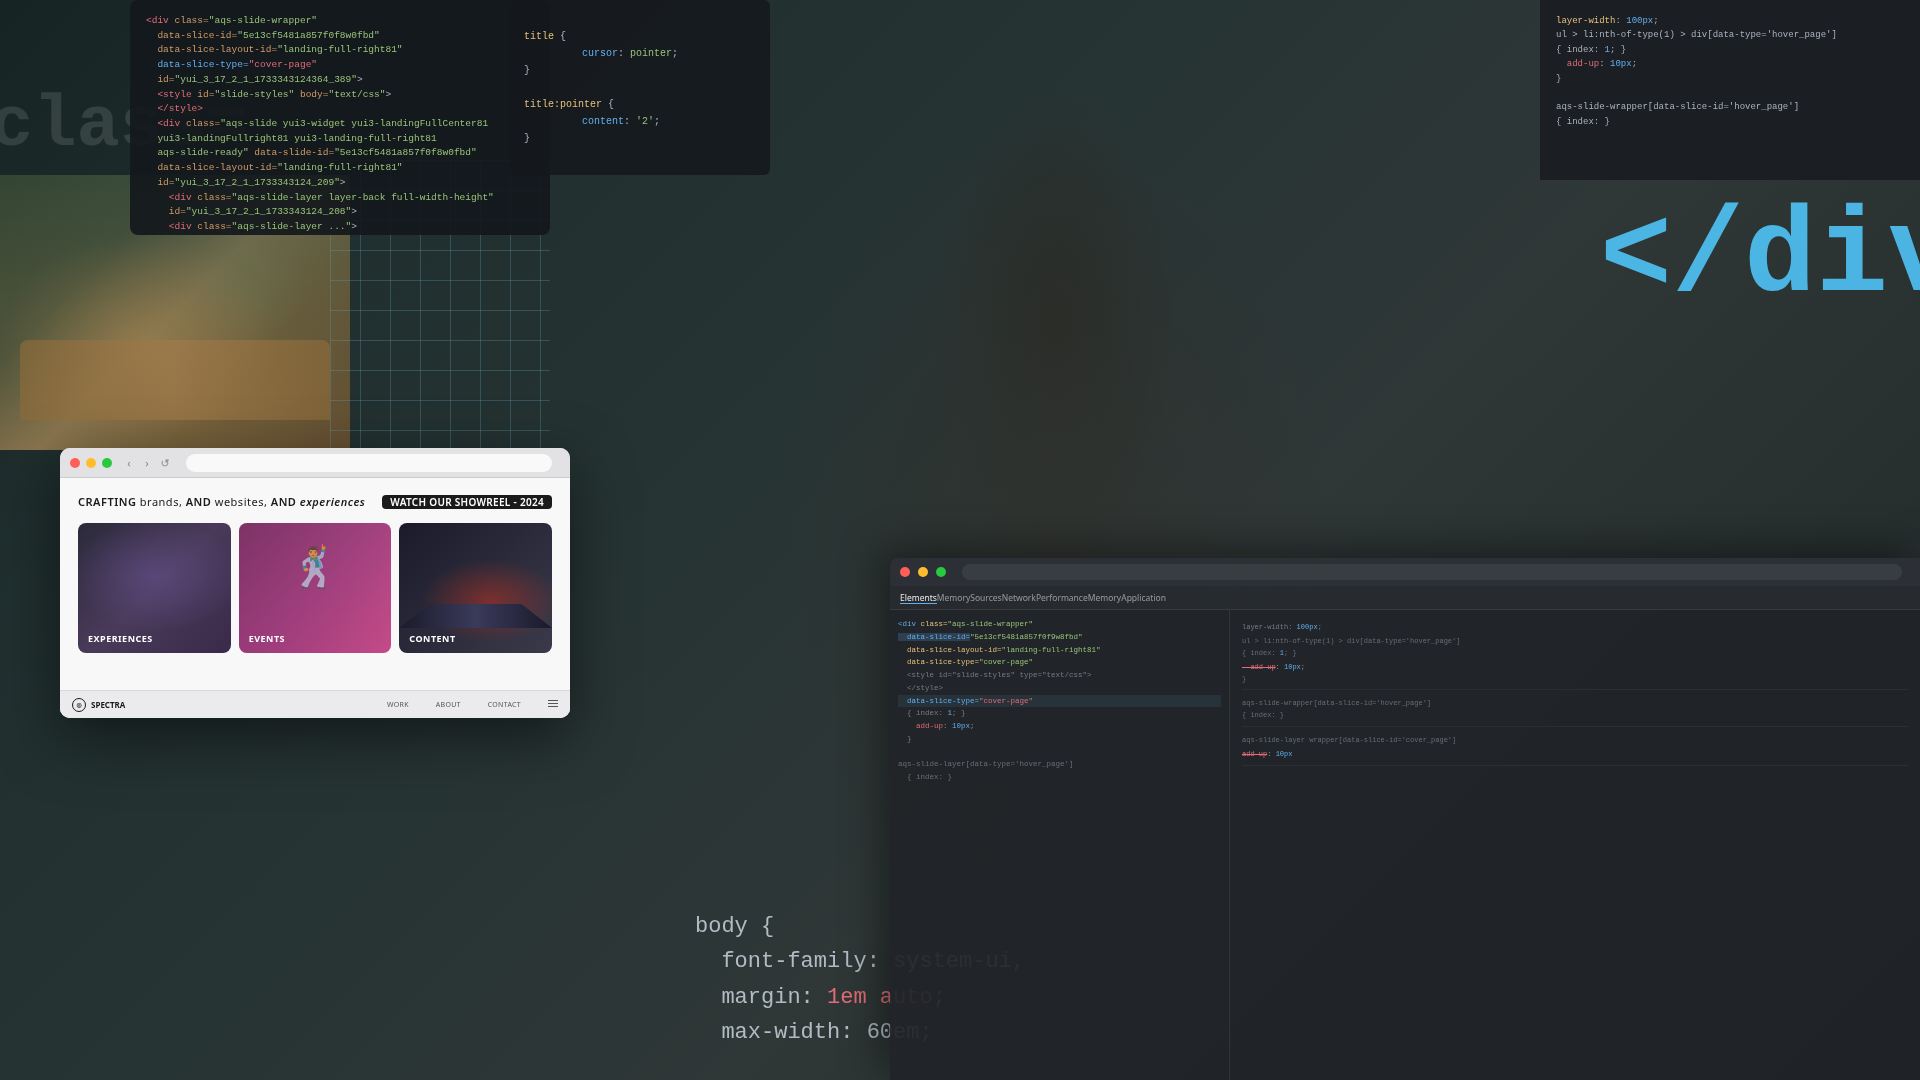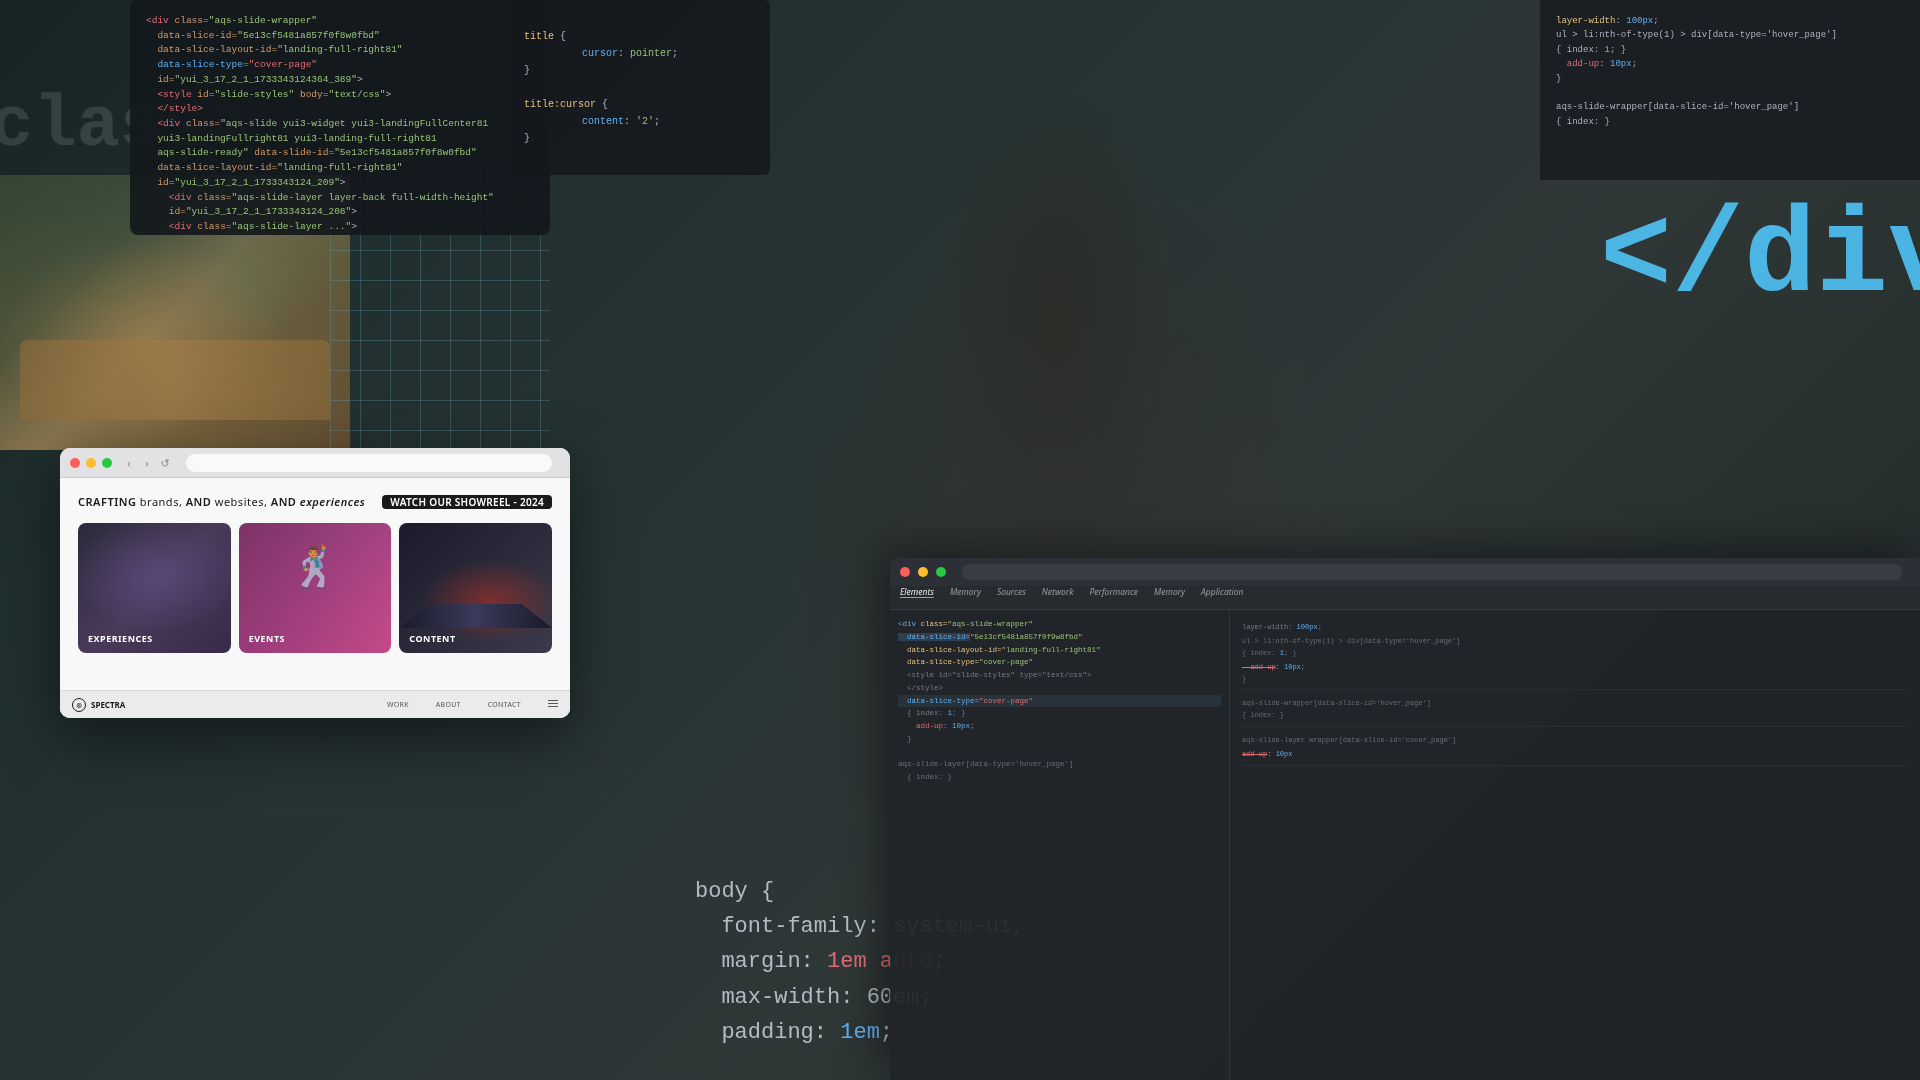--- a/index.html
+++ b/index.html
@@ -443,25 +443,23 @@
       height: 16px;
       background: rgba(60, 65, 70, 0.8);
       border-radius: 8px;
       margin: 0 8px;
     }
 
     .devtools-tabs {
       height: 24px;
       background: rgba(40, 44, 48, 0.95);
       display: flex;
-      align-items: flex-start;
+      align-items: center;
       padding: 0 10px;
-      gap: 16px;
       border-bottom: 1px solid rgba(255,255,255,0.08);
-      font-style: italic;
     }
 
     .devtools-tab {
       font-size: 8.5px;
       color: rgba(255,255,255,0.5);
       cursor: pointer;
     }
     .devtools-tab.active {
       color: rgba(255,255,255,0.9);
       border-bottom: 1.5px solid #61afef;
@@ -533,21 +531,21 @@
   <div style="color:#abb2bf">&nbsp;&nbsp;&nbsp;&nbsp;<span class="c-tag">&lt;div</span> <span class="c-attr">class=</span><span class="c-val">"aqs-slide-layer ..."</span>&gt;</div>
   <div style="color:#abb2bf">&nbsp;&nbsp;&nbsp;&nbsp;</div>
 
 </div>
 
 <div class="code-panel-topcenter">
   <div><span class="c-selector">title</span> <span class="c-punc">{</span></div>
   <div>&nbsp;&nbsp;<span class="c-prop">cursor</span><span class="c-punc">:</span> <span class="c-val">pointer</span><span class="c-punc">;</span></div>
   <div><span class="c-punc">}</span></div>
   <div>&nbsp;</div>
-  <div><span class="c-selector">title:cursor</span> <span class="c-punc">{</span></div>
+  <div><span class="c-selector">title:pointer</span> <span class="c-punc">{</span></div>
   <div>&nbsp;&nbsp;<span class="c-prop">content</span><span class="c-punc">:</span> <span class="c-val">'2'</span><span class="c-punc">;</span></div>
   <div><span class="c-punc">}</span></div>
 </div>
 
 <div class="code-panel-topright">
   <div><span class="c-orange">layer-width</span><span class="c-default">: </span><span class="c-blue">100px</span><span class="c-default">;</span></div>
   <div><span class="c-default">ul &gt; li:nth-of-type(1) &gt; div[data-type='hover_page']</span></div>
   <div><span class="c-default">{ index: </span><span class="c-blue">1</span><span class="c-default">; }</span></div>
   <div>&nbsp;&nbsp;<span class="c-red">add-up</span><span class="c-default">: </span><span class="c-blue">10px</span><span class="c-default">;</span></div>
   <div><span class="c-default">}</span></div>
@@ -614,21 +612,20 @@
       </div>
     </div>
   </div>
 </div>
 
 <div class="code-body-snippet">
   <div class="c-default">body {</div>
   <div class="c-default">&nbsp;&nbsp;font-family: system-ui,</div>
   <div><span class="c-default">&nbsp;&nbsp;margin: </span><span class="c-red">1em auto</span><span class="c-default">;</span></div>
   <div class="c-default">&nbsp;&nbsp;max-width: 60em;</div>
-  <div><span class="c-default">&nbsp;&nbsp;padding: </span><span class="c-blue">1em</span><span class="c-default">;</span></div>
 </div>
 
 <div class="devtools-panel">
   <div class="devtools-titlebar">
     <div class="devtools-dot" style="background:#ff5f56"></div>
     <div class="devtools-dot" style="background:#ffbd2e"></div>
     <div class="devtools-dot" style="background:#27c93f"></div>
     <div class="devtools-addressbar"></div>
   </div>
 

